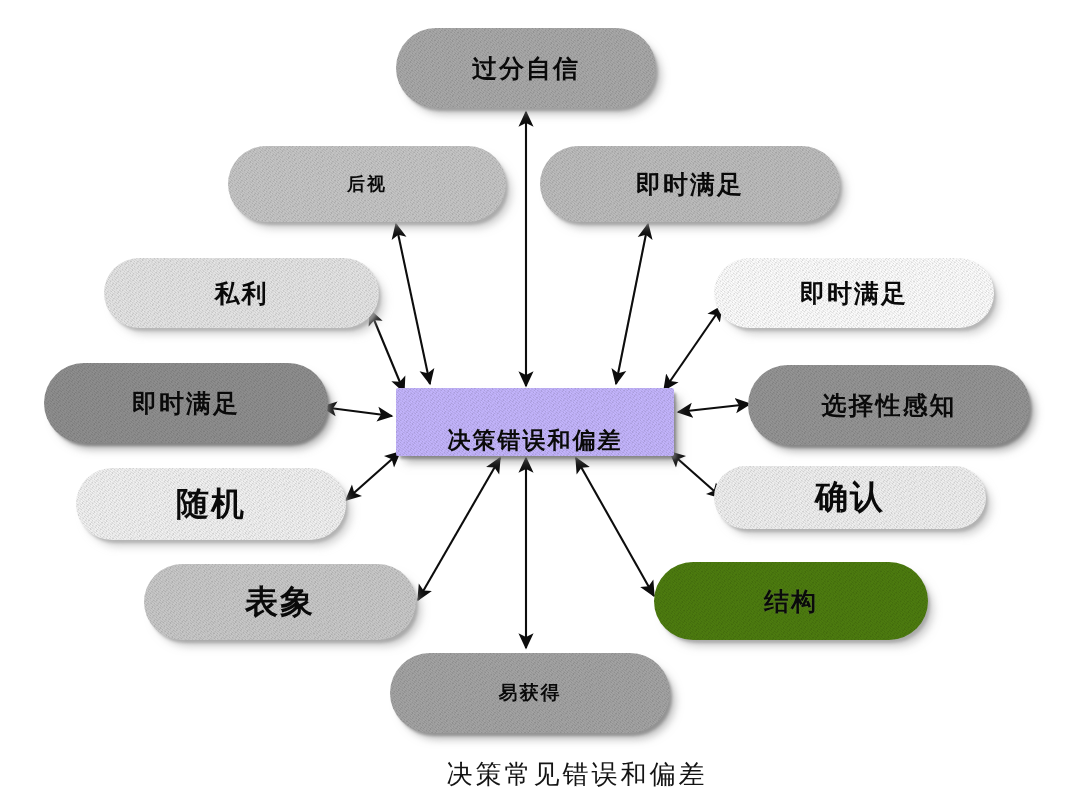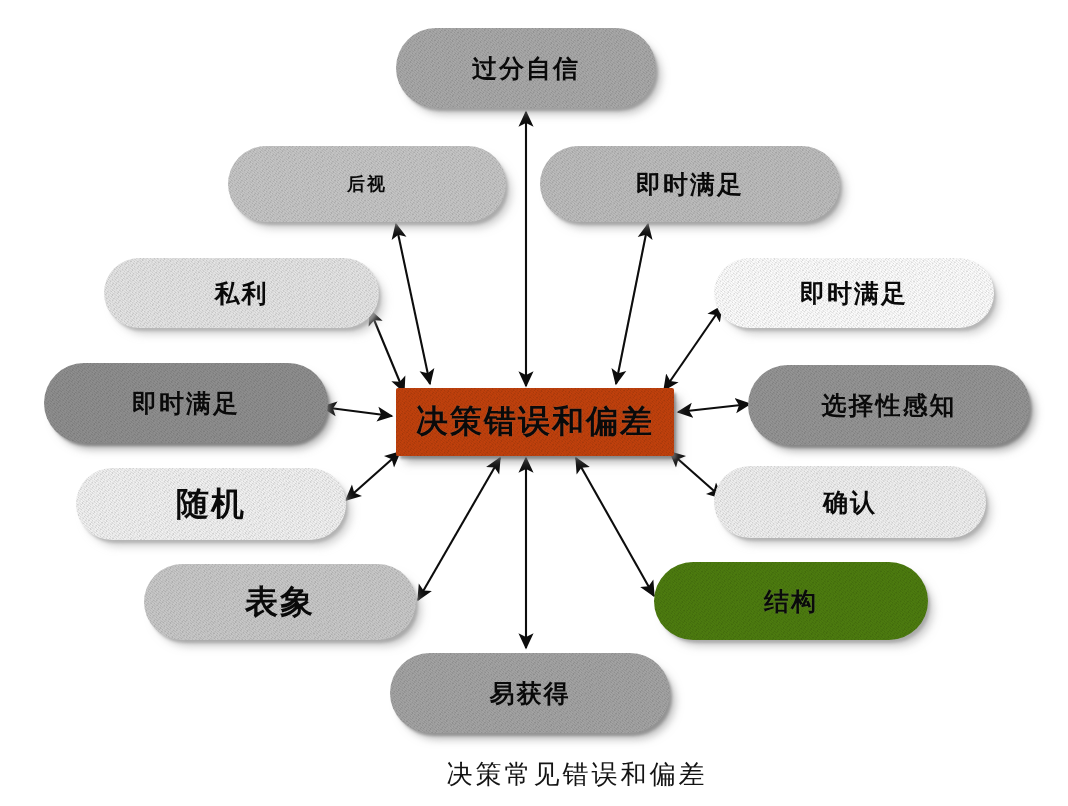--- a/index.html
+++ b/index.html
@@ -100,21 +100,21 @@
         <line x1="678" y1="412" x2="750" y2="404" stroke="#0d0d0d" stroke-width="2.1" marker-end="url(#head-end)" marker-start="url(#head-start)"></line>
         <line x1="400" y1="452" x2="346" y2="500" stroke="#0d0d0d" stroke-width="2.1" marker-end="url(#head-end)" marker-start="url(#head-start)"></line>
         <line x1="670" y1="452" x2="722" y2="498" stroke="#0d0d0d" stroke-width="2.1" marker-end="url(#head-end)" marker-start="url(#head-start)"></line>
         <line x1="500" y1="458" x2="418" y2="600" stroke="#0d0d0d" stroke-width="2.1" marker-end="url(#head-end)" marker-start="url(#head-start)"></line>
         <line x1="576" y1="458" x2="654" y2="596" stroke="#0d0d0d" stroke-width="2.1" marker-end="url(#head-end)" marker-start="url(#head-start)"></line>
         <line x1="526" y1="458" x2="526" y2="648" stroke="#0d0d0d" stroke-width="2.1" marker-end="url(#head-end)" marker-start="url(#head-start)"></line>
       </g>
   </svg>
 
   <div id="nodes-host">
-      <div class="node rect" style="left: 396px; top: 388px; width: 278px; height: 68px; font-size: 32px; background: #c2410c; box-shadow: rgba(111, 111, 111, 0.533) 7px 8px 9px -2px, rgba(111, 111, 111, 0.667) 3px 4px 3px -1px;">
+      <div class="node rect" style="left: 396px; top: 388px; width: 278px; height: 68px; font-size: 23px; background: #c4b5fd; box-shadow: rgba(111, 111, 111, 0.533) 7px 8px 9px -2px, rgba(111, 111, 111, 0.667) 3px 4px 3px -1px; align-items: flex-end;">
         <span>决策错误和偏差</span>
       </div>
       <div class="node rounded" style="left: 396px; top: 28px; width: 260px; height: 80px; font-size: 25px; background: rgb(169, 169, 169); box-shadow: rgba(138, 138, 138, 0.533) 7px 8px 9px -2px, rgba(138, 138, 138, 0.667) 3px 4px 3px -1px;">
         <span>过分自信</span>
       </div>
       <div class="node rounded" style="left: 228px; top: 146px; width: 278px; height: 76px; font-size: 18px; background: rgb(198, 198, 198); box-shadow: rgba(155, 155, 155, 0.533) 7px 8px 9px -2px, rgba(155, 155, 155, 0.667) 3px 4px 3px -1px;">
         <span>后视</span>
       </div>
       <div class="node rounded" style="left: 540px; top: 146px; width: 300px; height: 76px; font-size: 25px; background: rgb(189, 189, 189); box-shadow: rgba(148, 148, 148, 0.533) 7px 8px 9px -2px, rgba(148, 148, 148, 0.667) 3px 4px 3px -1px;">
         <span>即时满足</span>
@@ -127,29 +127,29 @@
       </div>
       <div class="node rounded" style="left: 44px; top: 363px; width: 284px; height: 80px; font-size: 25px; background: rgb(143, 143, 143); box-shadow: rgba(106, 106, 106, 0.533) 7px 8px 9px -2px, rgba(106, 106, 106, 0.667) 3px 4px 3px -1px;">
         <span>即时满足</span>
       </div>
       <div class="node rounded" style="left: 748px; top: 365px; width: 282px; height: 80px; font-size: 25px; background: rgb(149, 149, 149); box-shadow: rgba(109, 109, 109, 0.533) 7px 8px 9px -2px, rgba(109, 109, 109, 0.667) 3px 4px 3px -1px;">
         <span>选择性感知</span>
       </div>
       <div class="node rounded" style="left: 76px; top: 468px; width: 270px; height: 72px; font-size: 33px; background: rgb(242, 242, 242); box-shadow: rgba(165, 165, 165, 0.533) 7px 8px 9px -2px, rgba(165, 165, 165, 0.667) 3px 4px 3px -1px;">
         <span>随机</span>
       </div>
-      <div class="node rounded" style="left: 714px; top: 466px; width: 272px; height: 72px; font-size: 25px; background: rgb(240, 240, 240); box-shadow: rgba(164, 164, 164, 0.533) 7px 8px 9px -2px, rgba(164, 164, 164, 0.667) 3px 4px 3px -1px;">
+      <div class="node rounded" style="left: 714px; top: 466px; width: 272px; height: 63px; font-size: 33px; background: rgb(240, 240, 240); box-shadow: rgba(164, 164, 164, 0.533) 7px 8px 9px -2px, rgba(164, 164, 164, 0.667) 3px 4px 3px -1px;">
         <span>确认</span>
       </div>
       <div class="node rounded" style="left: 144px; top: 564px; width: 272px; height: 76px; font-size: 33px; background: rgb(201, 201, 201); box-shadow: rgba(154, 154, 154, 0.533) 7px 8px 9px -2px, rgba(154, 154, 154, 0.667) 3px 4px 3px -1px;">
         <span>表象</span>
       </div>
       <div class="node rounded" style="left: 654px; top: 562px; width: 274px; height: 78px; font-size: 25px; background: #4d7c0f; box-shadow: rgba(156, 156, 156, 0.533) 7px 8px 9px -2px, rgba(156, 156, 156, 0.667) 3px 4px 3px -1px;">
         <span>结构</span>
       </div>
-      <div class="node rounded" style="left: 390px; top: 653px; width: 280px; height: 80px; font-size: 25px; background: rgb(164, 164, 164); box-shadow: rgba(125, 125, 125, 0.533) 7px 8px 9px -2px, rgba(125, 125, 125, 0.667) 3px 4px 3px -1px;">
+      <div class="node rounded" style="left: 390px; top: 653px; width: 280px; height: 80px; font-size: 19px; background: rgb(164, 164, 164); box-shadow: rgba(125, 125, 125, 0.533) 7px 8px 9px -2px, rgba(125, 125, 125, 0.667) 3px 4px 3px -1px;">
         <span>易获得</span>
       </div>
     </div>
 
   <div id="caption" style="top: 757px; font-size: 26px; padding-left: 43px;">决策常见错误和偏差</div>
 
 </div>
 
 </body></html>

